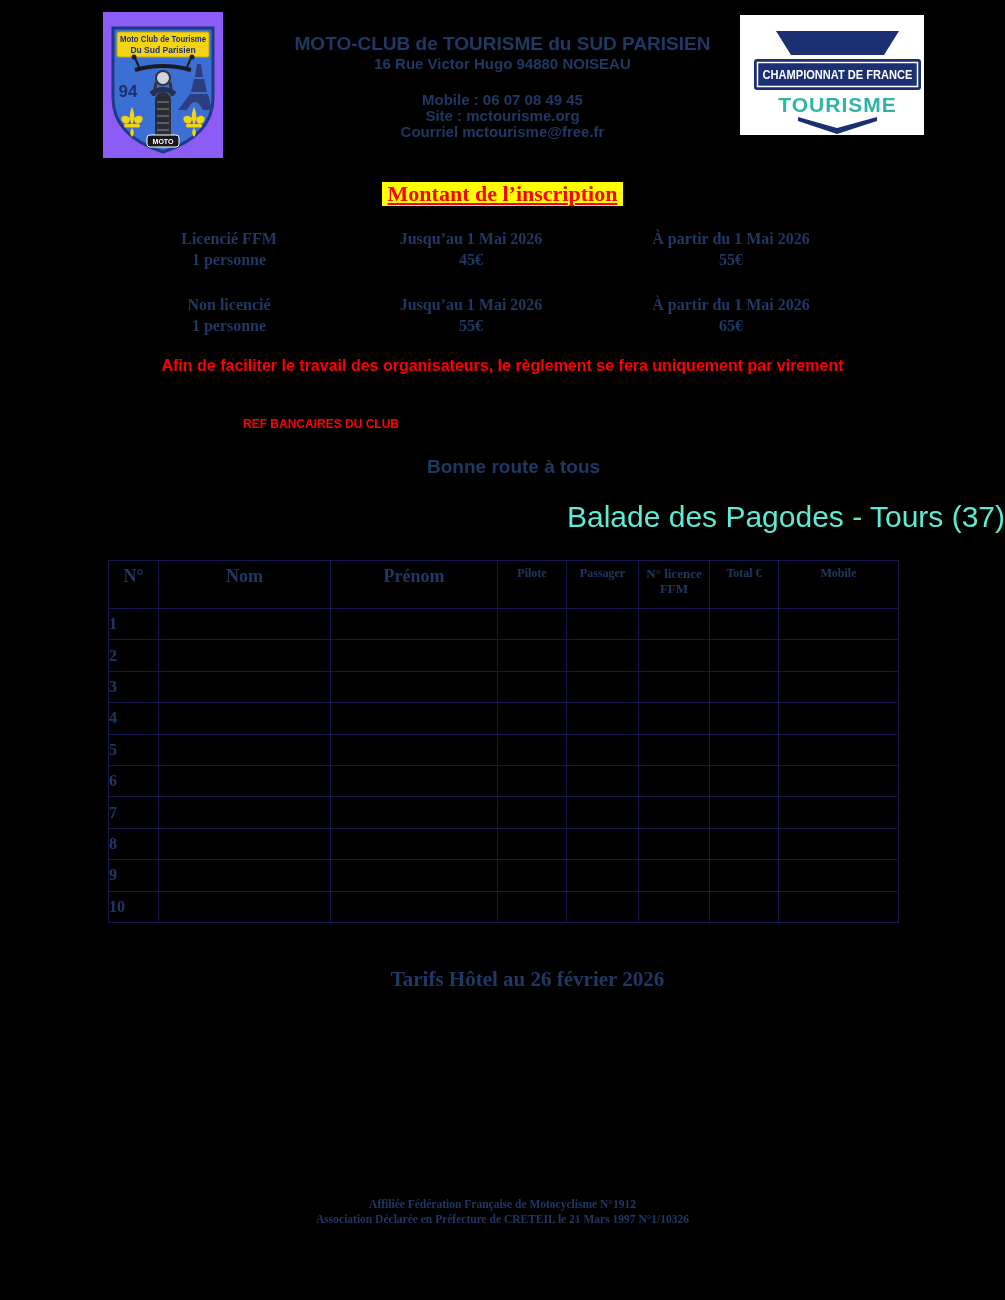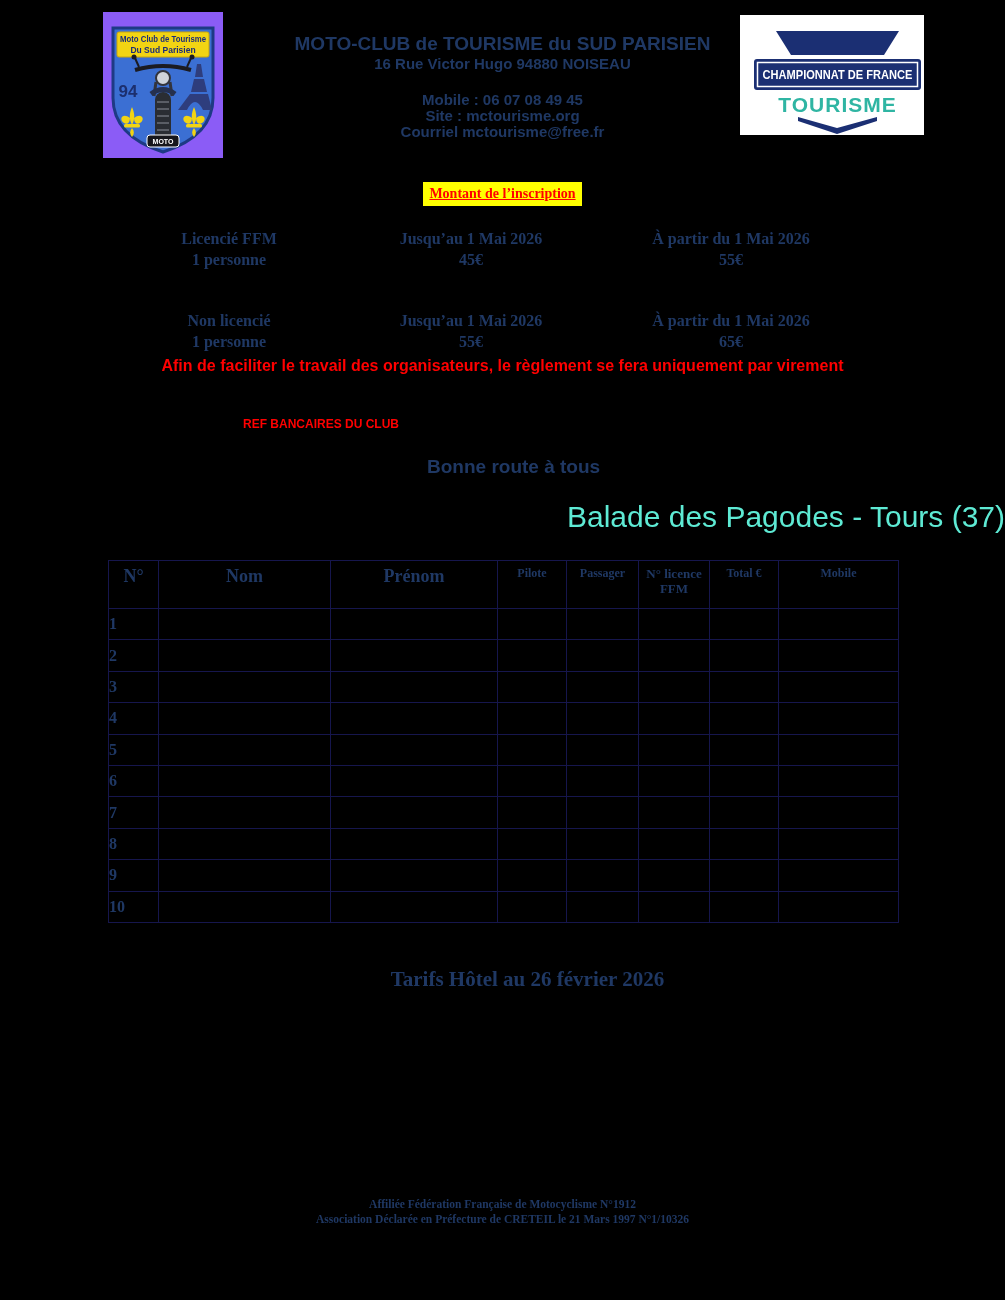--- a/index.html
+++ b/index.html
@@ -22,26 +22,26 @@
   .header-line   { font-size:15px; line-height:16px; }
   .champ-logo {
     position:absolute; left:740px; top:15px; width:184px; height:120px;
     background:#ffffff;
   }
 
   
   .montant-wrap { position:absolute; top:182px; left:0; width:100%; text-align:center; }
   .montant {
     display:inline-block; background:#FFFF00; color:#FF0000;
-    font-weight:bold; font-size:14px; line-height:24px;
+    font-weight:bold; font-size:22px; line-height:24px;
     text-decoration:underline; padding:0 6px;
   }
   .price-row  { position:absolute; left:0; width:100%; height:44px; }
   .price-row1 { top:228px; }
-  .price-row2 { top:294px;margin-top:16px; }
+  .price-row2 { top:294px; }
   .price-cell {
     position:absolute; text-align:center; color:#1F3864;
     font-size:16px; font-weight:bold; line-height:21px;
   }
   .pc1 { left:119px; width:220px; }
   .pc2 { left:361px; width:220px; }
   .pc3 { left:616px; width:230px; }
 
   .notice {
     position:absolute; top:357px; left:0; width:100%; text-align:center;

